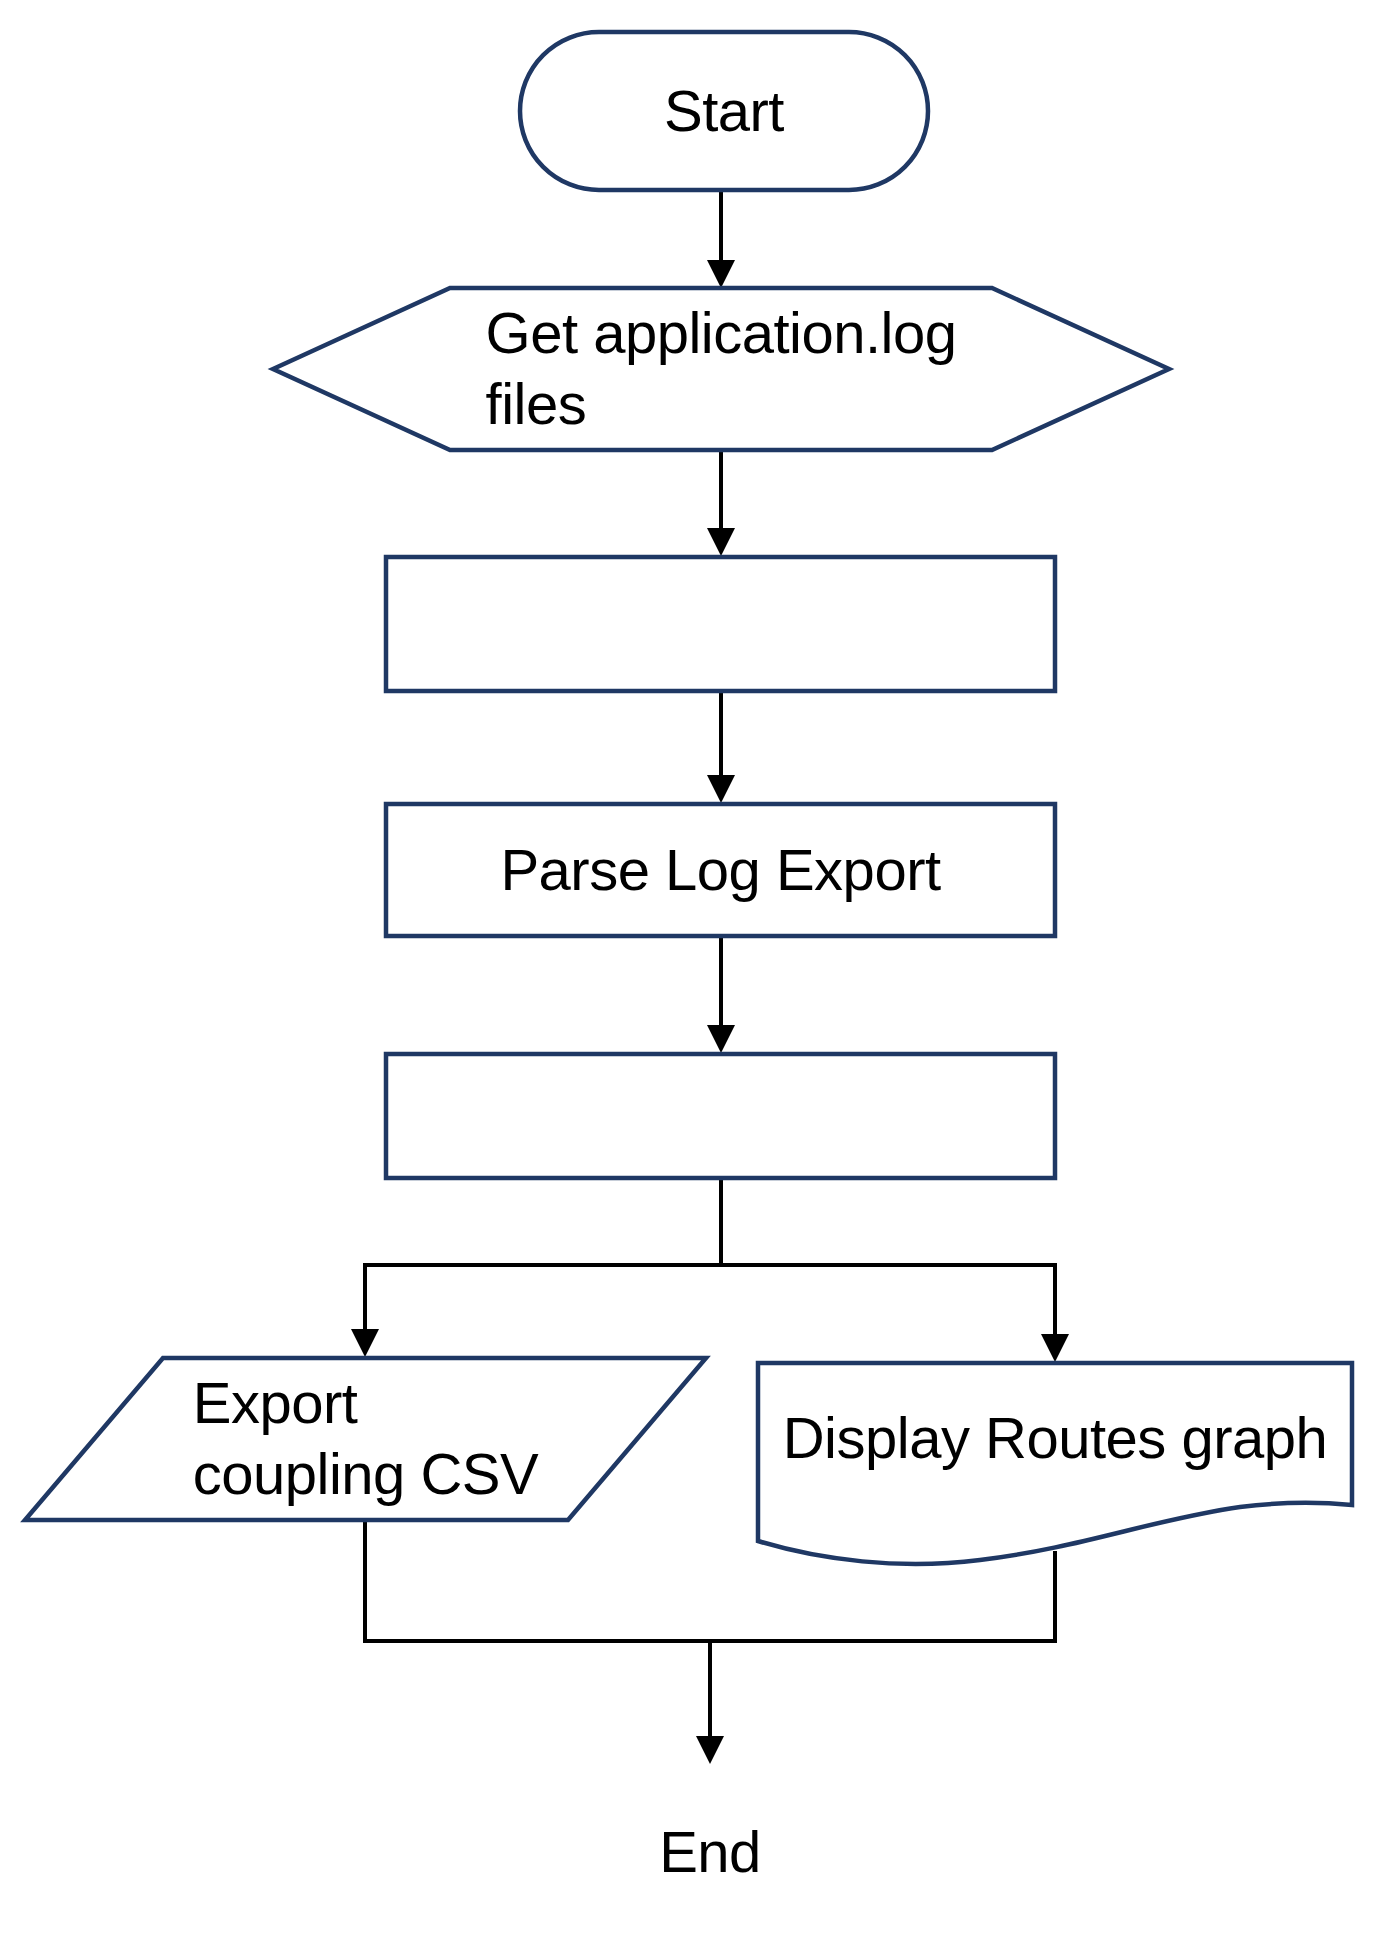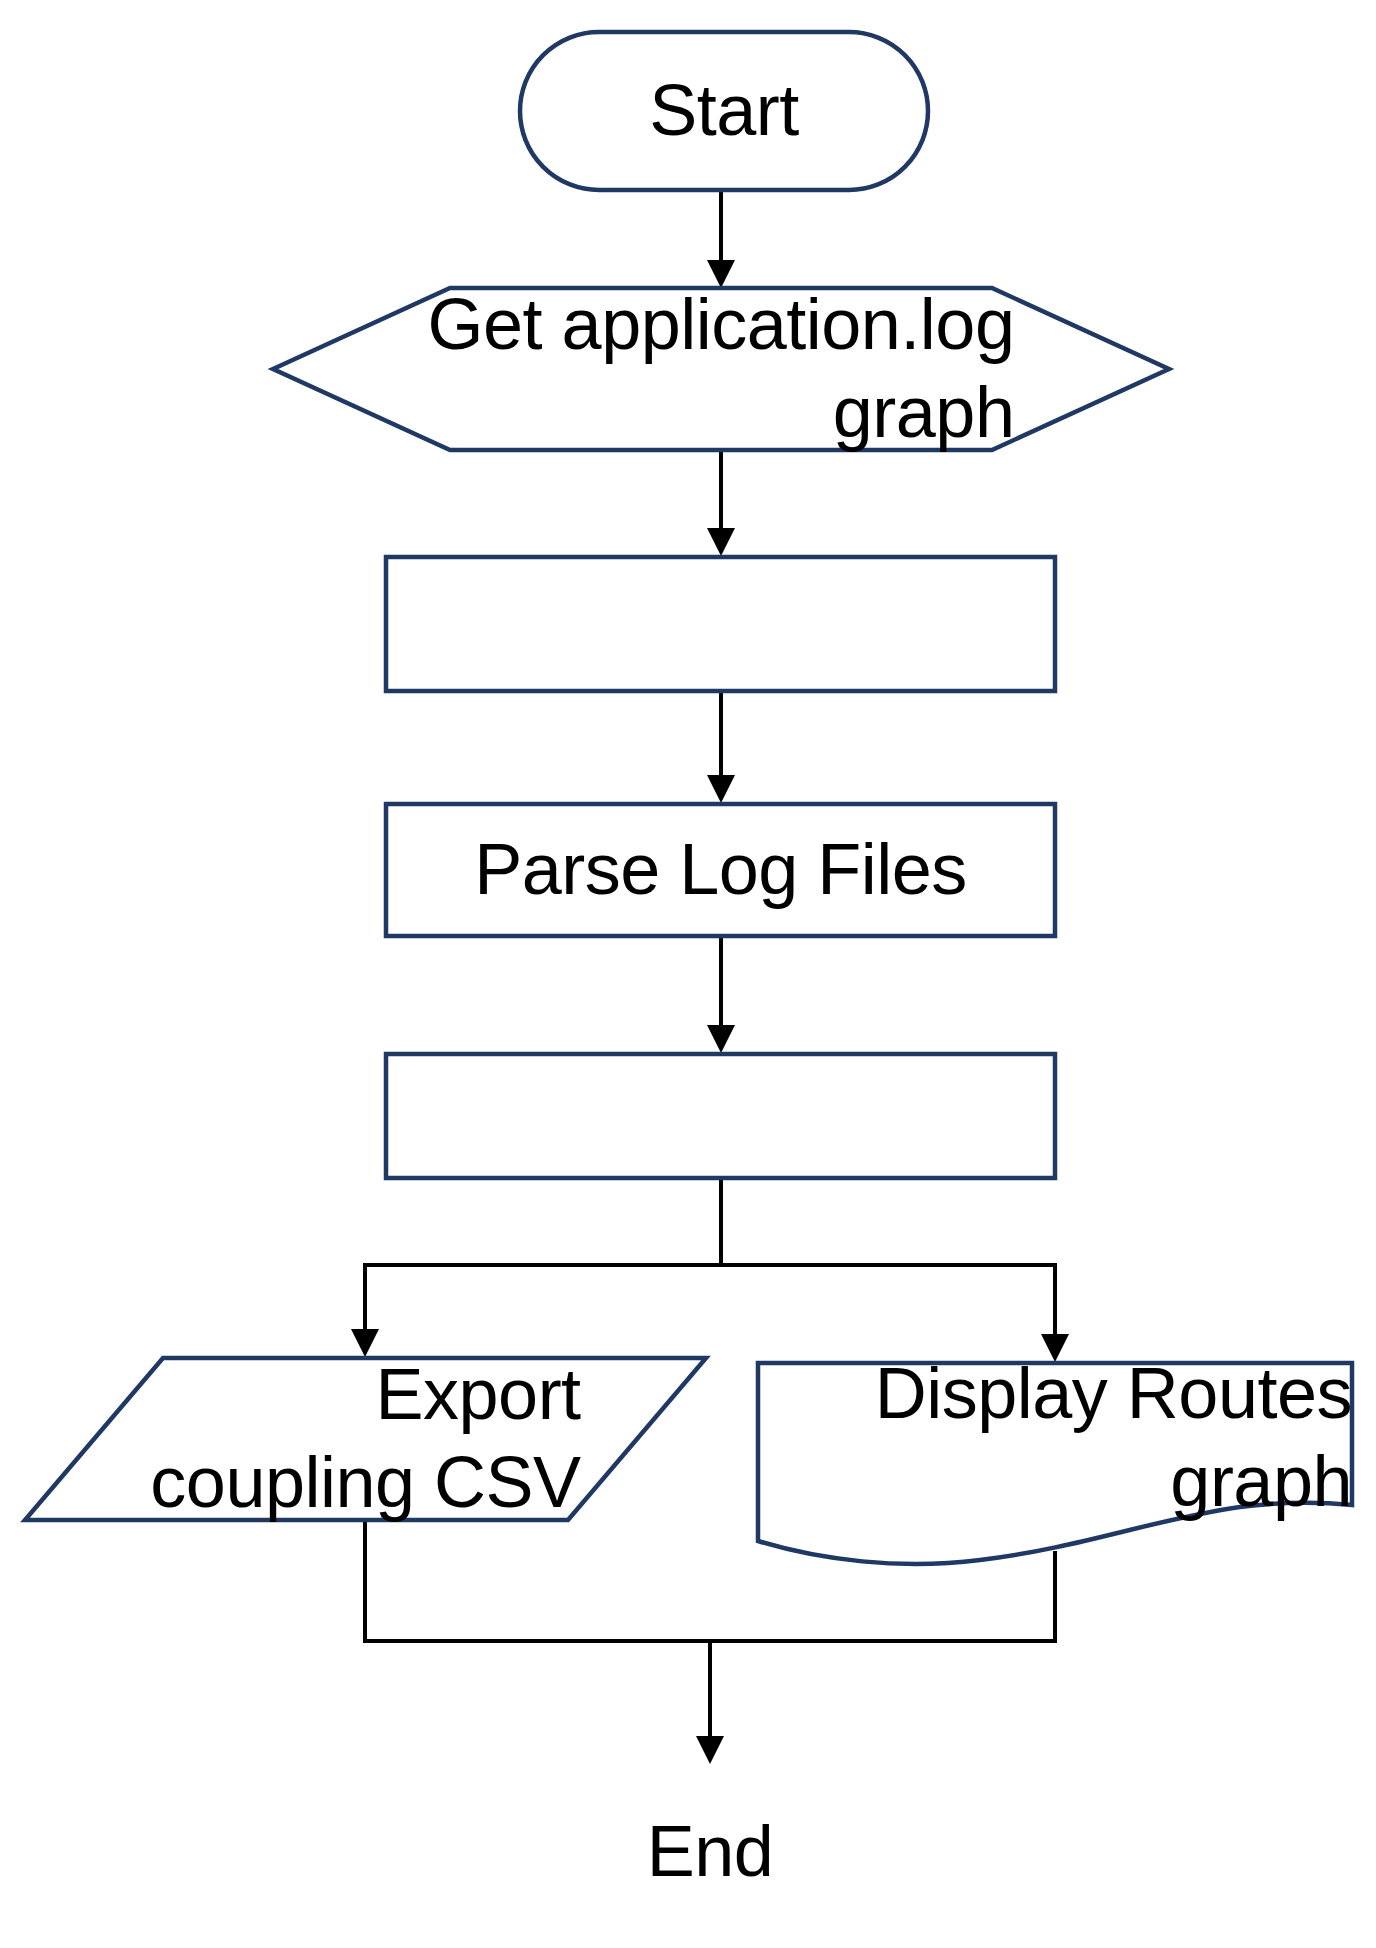--- a/index.html
+++ b/index.html
@@ -22,23 +22,23 @@
   .shapes path,.shapes rect,.shapes polygon{
     fill:none;stroke:var(--shape-outline);stroke-width:4.5px;stroke-linejoin:miter;
   }
   .connectors line,.connectors path{
     fill:none;stroke:var(--connector);stroke-width:4px;stroke-linecap:square;stroke-linejoin:miter;
   }
   .arrowheads polygon{fill:var(--connector);stroke:none;}
   .label{
     position:absolute;
     display:flex;align-items:center;justify-content:center;
-    text-align:right;
+    text-align:left;
     white-space:pre-line;
-    font-size:72px;
+    font-size:58px;
     line-height:1.22;
     letter-spacing:-0.5px;
     color:var(--text);
   }
   
   .lb-start   {left:520px; top:32px;   width:408px; height:158px;}
   .lb-getlog  {left:273px; top:288px;  width:896px; height:162px;}
   .lb-map     {left:386px; top:557px;  width:669px; height:134px;}
   .lb-parse   {left:386px; top:804px;  width:669px; height:132px;}
   .lb-count   {left:386px; top:1054px; width:669px; height:124px;}
@@ -84,20 +84,20 @@
       <polygon points="163,1358 706,1358 568,1520 25,1520"></polygon>
       <path d="M 758 1363 L 1352 1363 L 1352 1505
                C 1320 1502 1280 1502 1240 1507
                C 1150 1520 1080 1548 980 1560
                C 900 1570 820 1560 758 1541 Z"></path>
     </g>
   </svg>
 
   <div class="label lb-start">Start</div>
   <div class="label lb-getlog">Get application.log
-graph</div>
-  <div class="label lb-parse">Parse Log Files</div>
+files</div>
+  <div class="label lb-parse">Parse Log Export</div>
   <div class="label lb-display">Display Routes graph</div>
   <div class="label lb-export">Export
 coupling CSV</div>
   <div class="label lb-end">End</div>
 
 </div>
 
 </body></html>

